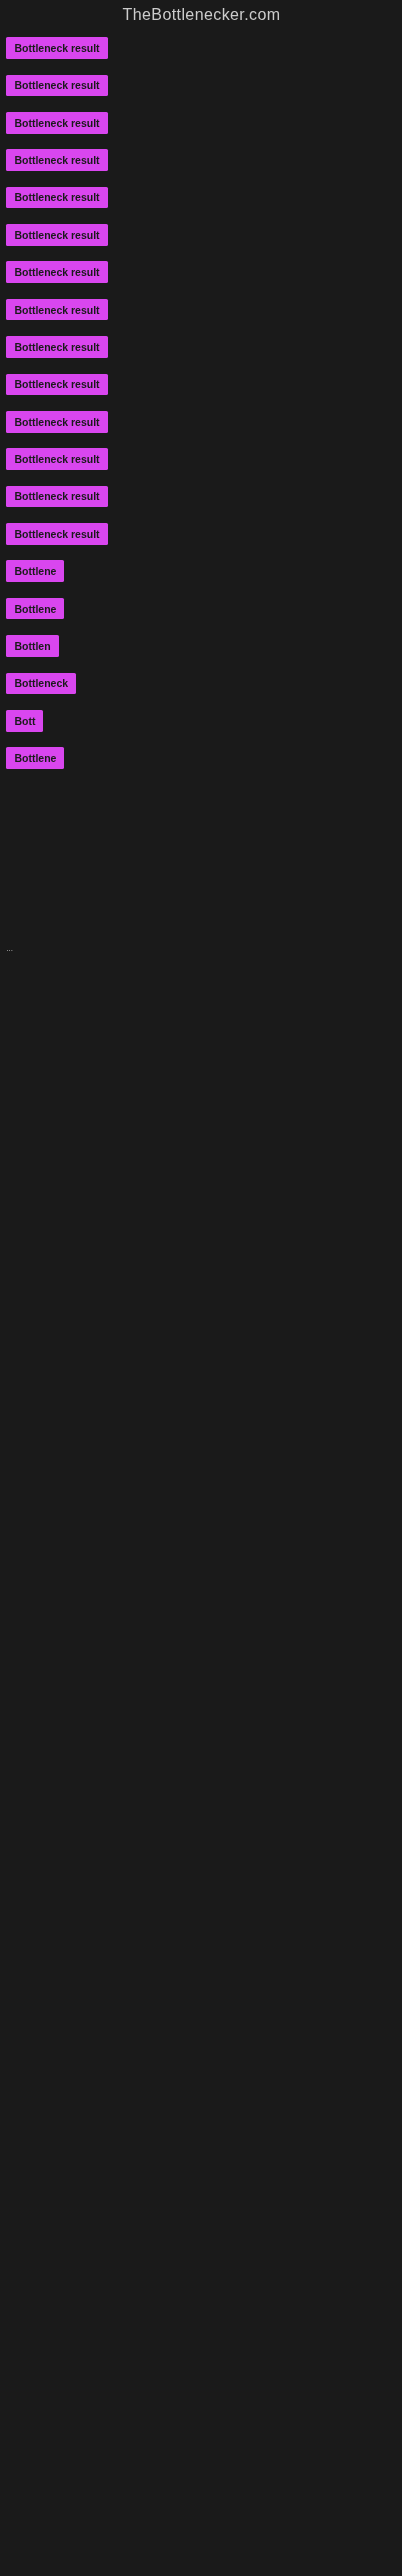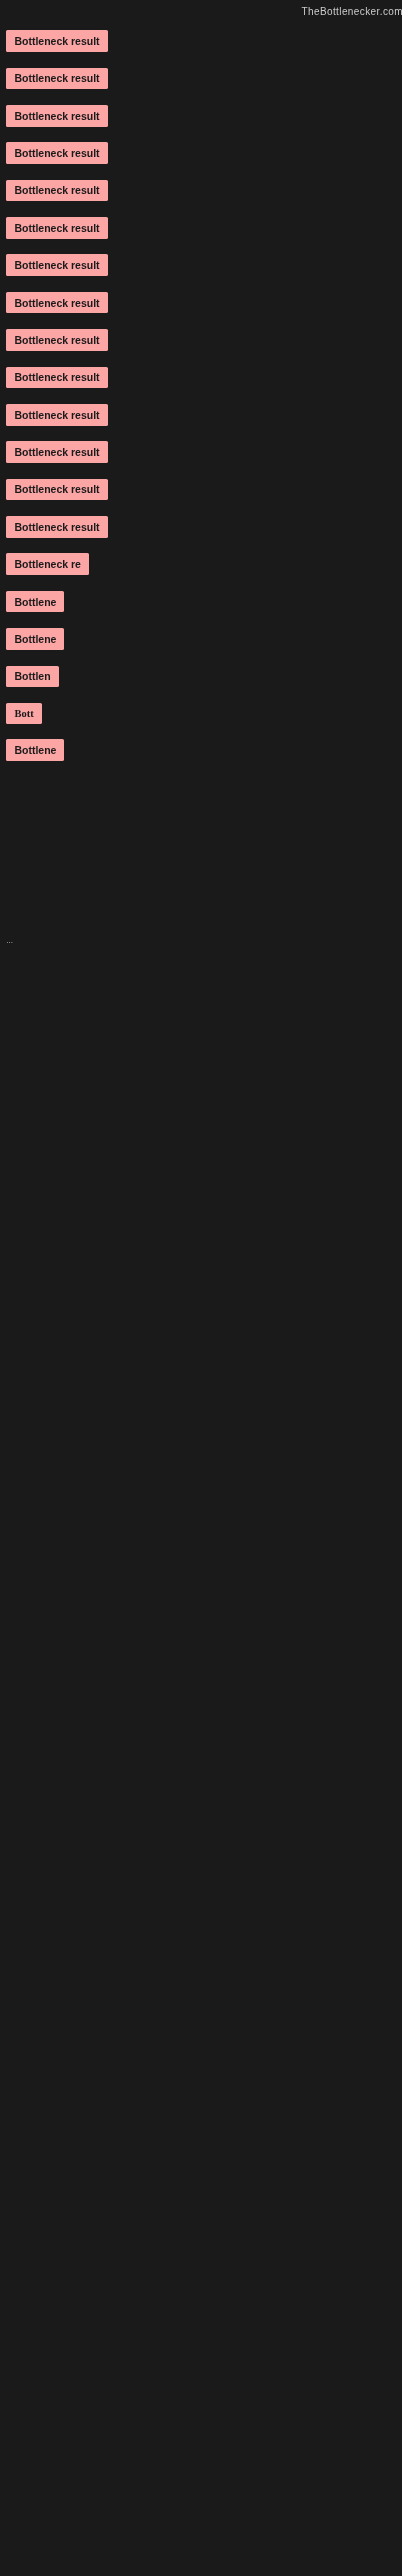--- a/index.html
+++ b/index.html
@@ -10,32 +10,32 @@
 
     body {
       width: 403px;
       min-height: 2576px;
       background-color: #1a1a1a;
       font-family: Arial, sans-serif;
       position: relative;
     }
 
     .site-header {
-      text-align: right;
+      text-align: center;
       padding: 6.4px 0 8px 0;
       color: #cccccc;
-      font-size: 10px;
+      font-size: 16px;
       font-weight: normal;
       letter-spacing: 0.4px;
     }
 
     .bottleneck-item {
       margin: 4.8px 6.4px;
       padding: 4.8px 8px;
-      background-color: #fca5a5;
+      background-color: #d946ef;
       color: #1a1a1a;
       font-size: 10.5px;
       font-weight: bold;
       display: inline-block;
       border-radius: 1.6px;
       white-space: nowrap;
       overflow: hidden;
     }
 
     .row {
@@ -69,25 +69,25 @@
     <div class="row"><span class="bottleneck-item" style="max-width: 137px;">Bottleneck result</span></div>
     <div class="row"><span class="bottleneck-item" style="max-width: 137px;">Bottleneck result</span></div>
     <div class="row"><span class="bottleneck-item" style="max-width: 137px;">Bottleneck result</span></div>
     <div class="row"><span class="bottleneck-item" style="max-width: 137px;">Bottleneck result</span></div>
     <div class="row"><span class="bottleneck-item" style="max-width: 137px;">Bottleneck result</span></div>
     <div class="row"><span class="bottleneck-item" style="max-width: 137px;">Bottleneck result</span></div>
     <div class="row"><span class="bottleneck-item" style="max-width: 137px;">Bottleneck result</span></div>
     <div class="row"><span class="bottleneck-item" style="max-width: 137px;">Bottleneck result</span></div>
     <div class="row"><span class="bottleneck-item" style="max-width: 137px;">Bottleneck result</span></div>
     <div class="row"><span class="bottleneck-item" style="max-width: 137px;">Bottleneck result</span></div>
-    <div class="row"><span class="bottleneck-item" style="max-width: 97px;">Bottleneck re</span></div>
     <div class="row"><span class="bottleneck-item" style="max-width: 66px;">Bottlene</span></div>
     <div class="row"><span class="bottleneck-item" style="max-width: 66px;">Bottlene</span></div>
     <div class="row"><span class="bottleneck-item" style="max-width: 58px;">Bottlen</span></div>
-    <div class="row"><span class="bottleneck-item" style="max-width: 39px; font-family: Liberation Serif, serif;">Bott</span></div>
+    <div class="row"><span class="bottleneck-item" style="max-width: 76px;">Bottleneck</span></div>
+    <div class="row"><span class="bottleneck-item" style="max-width: 39px;">Bott</span></div>
     <div class="row"><span class="bottleneck-item" style="max-width: 66px;">Bottlene</span></div>
   </div>
 
 <div class="empty-section"></div>
 
 <div class="dots-indicator">
   <span>...</span>
 </div>
 
 <div class="empty-section" style="height:322px;"></div>

